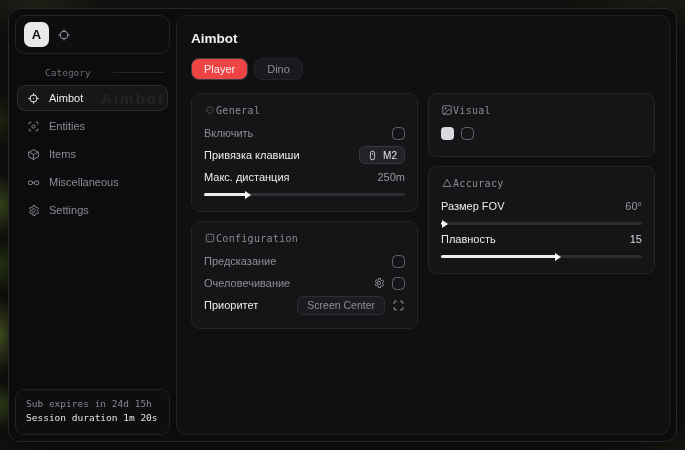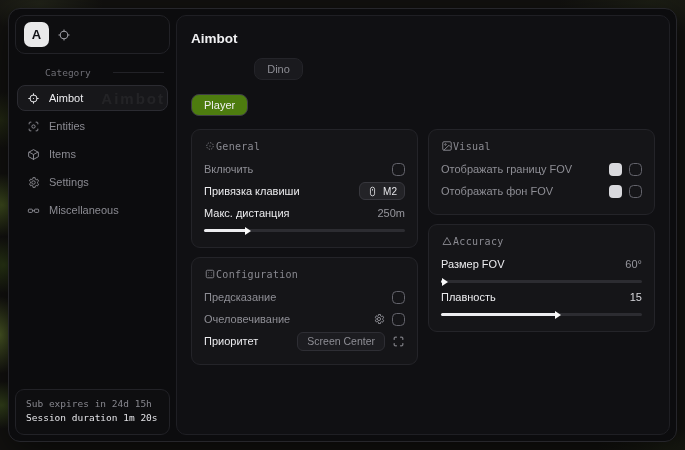--- a/index.html
+++ b/index.html
@@ -54,21 +54,21 @@
   .status-line1 { color:#87878e; }
   .status-line2 { color:#e2e2e6; font-weight:normal; }
 
   
   .main { flex:1; margin:6px 6px 6px 0; background:#101013; border:1px solid #1f1f24;
     border-radius:10px; padding:15px 14px; overflow:hidden; }
   .page-title { color:#f0f0f2; font-size:13.5px; font-weight:bold; }
   .tabs { display:flex; gap:6px; margin-top:12px; }
   .tab { height:22px; padding:0 12px; display:flex; align-items:center; border-radius:8px;
     font-size:11px; color:#8e8e95; background:#1a1a1e; border:1px solid #242429; cursor:pointer; }
-  .tab.active { background:#4d7c0f; border-color:#3d3d44; color:#f0f0f2;margin-top:36px; }
+  .tab.active { background:#ef4444; border-color:#3d3d44; color:#f0f0f2; }
 
   .grid { display:flex; gap:10px; margin-top:13px; }
   .col { flex:1; display:flex; flex-direction:column; gap:9px; }
 
   .card { background:#151518; border:1px solid #242429; border-radius:9px; padding:10px 12px 12px 12px; }
   .card-header { display:flex; align-items:center; color:#8a8a91;
     font-family:"DejaVu Sans Mono", monospace; font-size:10px; letter-spacing:.3px; margin-bottom:6px; }
   .row { display:flex; align-items:center; justify-content:space-between; min-height:22px; }
   .lbl { font-size:11px; color:#ececef; }
   .lbl.dim { color:#8e8e95; }
@@ -146,36 +146,36 @@
           <span>
             <svg width="13" height="13" viewBox="0 0 24 24" fill="none" stroke="currentColor" stroke-width="1.8">
               <path d="M21 16V8l-9-5-9 5v8l9 5 9-5z"></path>
                 <path d="M3.3 7.3L12 12l8.7-4.7M12 22V12"></path>
             </svg>
           </span>
           <span>Items</span>
         </div>
         <div class="nav-item">
           <span>
-            <svg width="13" height="13" viewBox="0 0 24 24" fill="none" stroke="currentColor" stroke-width="1.7">
-              <circle cx="12" cy="12" r="3.2"></circle>
-              <path d="M19.4 13a7.6 7.6 0 000-2l2-1.5-2-3.5-2.4 1a7.6 7.6 0 00-1.7-1L15 3h-4l-.3 2.6a7.6 7.6 0 00-1.7 1l-2.4-1-2 3.5L6.6 11a7.6 7.6 0 000 2l-2 1.5 2 3.5 2.4-1a7.6 7.6 0 001.7 1L11 21h4l.3-2.6a7.6 7.6 0 001.7-1l2.4 1 2-3.5-2-1.5z"></path>
-            </svg>
-          </span>
-          <span>Settings</span>
-        </div>
-        <div class="nav-item">
-          <span>
             <svg width="13" height="13" viewBox="0 0 24 24" fill="none" stroke="currentColor" stroke-width="1.8">
               <rect x="2.5" y="9.5" width="7.5" height="6" rx="1.5"></rect>
                 <rect x="14" y="9.5" width="7.5" height="6" rx="1.5"></rect>
                 <path d="M10 12.5h4"></path>
             </svg>
           </span>
           <span>Miscellaneous</span>
+        </div>
+        <div class="nav-item">
+          <span>
+            <svg width="13" height="13" viewBox="0 0 24 24" fill="none" stroke="currentColor" stroke-width="1.7">
+              <circle cx="12" cy="12" r="3.2"></circle>
+              <path d="M19.4 13a7.6 7.6 0 000-2l2-1.5-2-3.5-2.4 1a7.6 7.6 0 00-1.7-1L15 3h-4l-.3 2.6a7.6 7.6 0 00-1.7 1l-2.4-1-2 3.5L6.6 11a7.6 7.6 0 000 2l-2 1.5 2 3.5 2.4-1a7.6 7.6 0 001.7 1L11 21h4l.3-2.6a7.6 7.6 0 001.7-1l2.4 1 2-3.5-2-1.5z"></path>
+            </svg>
+          </span>
+          <span>Settings</span>
         </div>
       </nav>
 
       <div class="side-spacer"></div>
 
       <div class="status-box">
         <div class="status-line1">Sub expires in 24d 15h</div>
         <div class="status-line2">Session duration 1m 20s</div>
       </div>
     </aside>
@@ -286,28 +286,20 @@
               <span>
                 <svg width="12" height="12" viewBox="0 0 24 24" fill="none" stroke="currentColor" stroke-width="1.8">
                   <rect x="3.5" y="3.5" width="17" height="17" rx="2.5"></rect>
                     <circle cx="9" cy="9" r="1.5"></circle>
                     <path d="M20.5 15l-4.5-4.5L5.5 20.5"></path>
                 </svg>
               </span>
               <span>Visual</span>
             </div>
             <div class="row">
-              <span class="lbl dim">Отображать границу FOV</span>
-              <span class="row-right">
-                <span class="swatch"></span>
-                <span class="checkbox"></span>
-              </span>
-            </div>
-            <div class="row">
-              <span class="lbl dim">Отображать фон FOV</span>
               <span class="row-right">
                 <span class="swatch"></span>
                 <span class="checkbox"></span>
               </span>
             </div>
           </div>
 
           <div class="card">
             <div class="card-header">
               <span>

